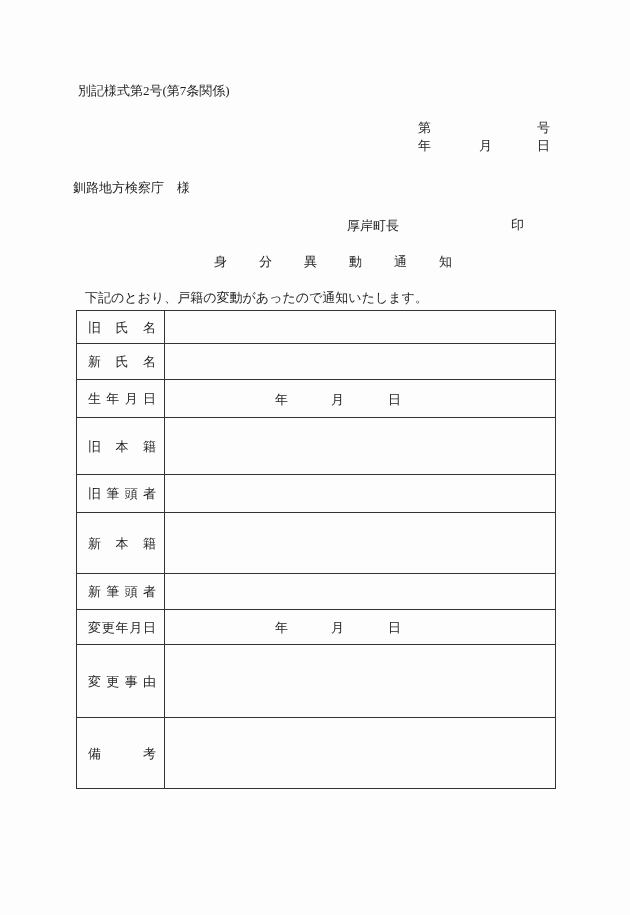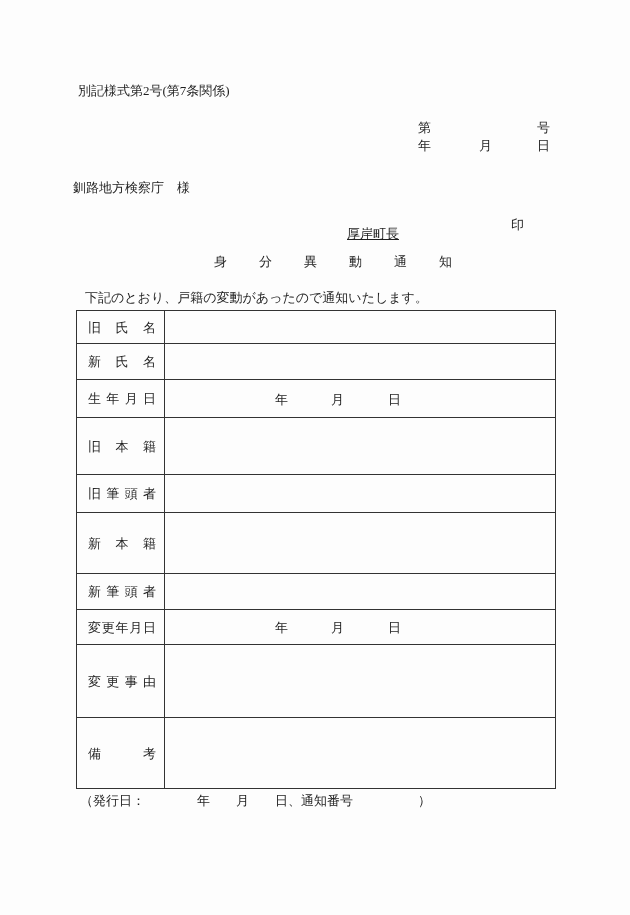--- a/index.html
+++ b/index.html
@@ -20,21 +20,21 @@
     line-height: 1;
     white-space: pre;
   }
   .form-ref   { left: 78px;  top: 84px;  }
   .docnum-pre { left: 418px; top: 121px; }
   .docnum-suf { left: 537px; top: 121px; }
   .date-y     { left: 418px; top: 139px; }
   .date-m     { left: 479px; top: 139px; }
   .date-d     { left: 537px; top: 139px; }
   .recipient  { left: 73px;  top: 181px; }
-  .issuer     { left: 347px; top: 227px; text-decoration: underline; }
+  .issuer     { left: 347px; top: 219px; }
   .seal       { left: 511px; top: 218px; }
   .doc-title  { left: 214px; top: 255px; letter-spacing: 32px; }
   .intro      { left: 85px;  top: 291px; }
   .footer     { left: 80px;  top: 794px; }
 
   .ntable {
     position: absolute;
     left: 76px; top: 310px;
     width: 478px;
     border: 1px solid #333;
@@ -204,15 +204,14 @@
     <div class="row r9">
       <div class="lbl">
           <span>備</span>
           <span>考</span>
         </div>
       <div class="val"></div>
     </div>
 
   </div>
 
-  <div class="abs footer">（発行日：　　　　年　　月　　日、通知番号　　　　　）</div>
 
 </div>
 
 </body></html>

